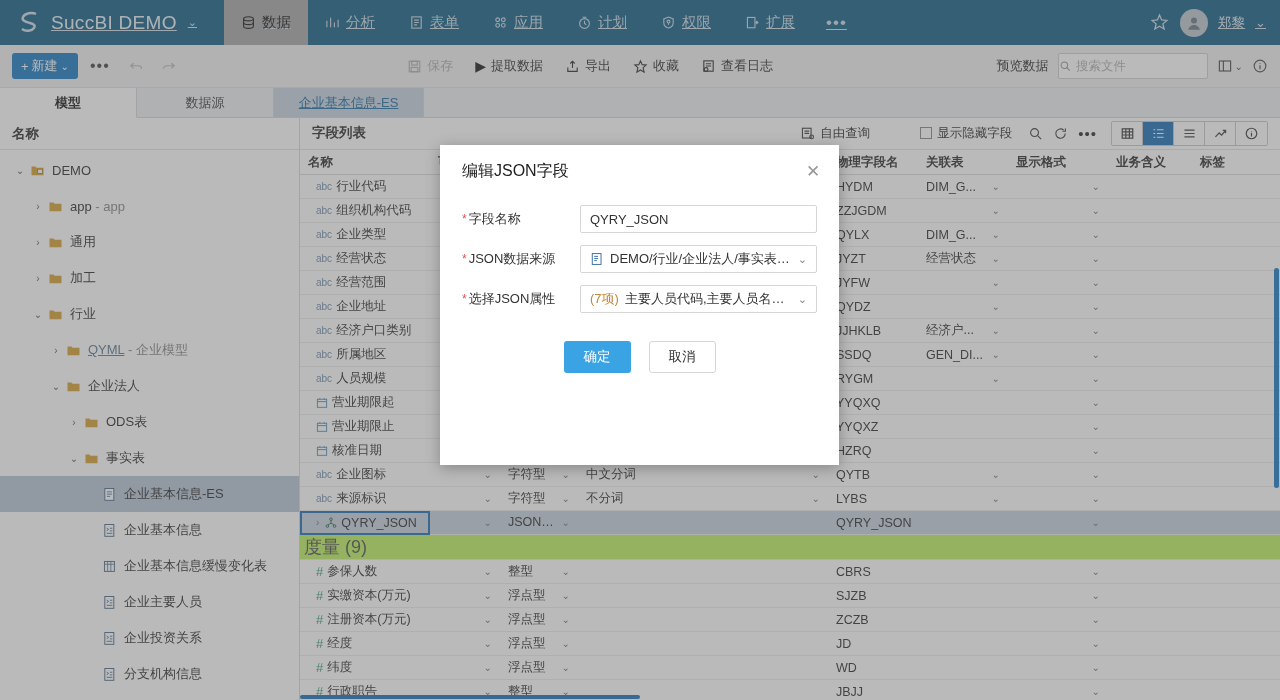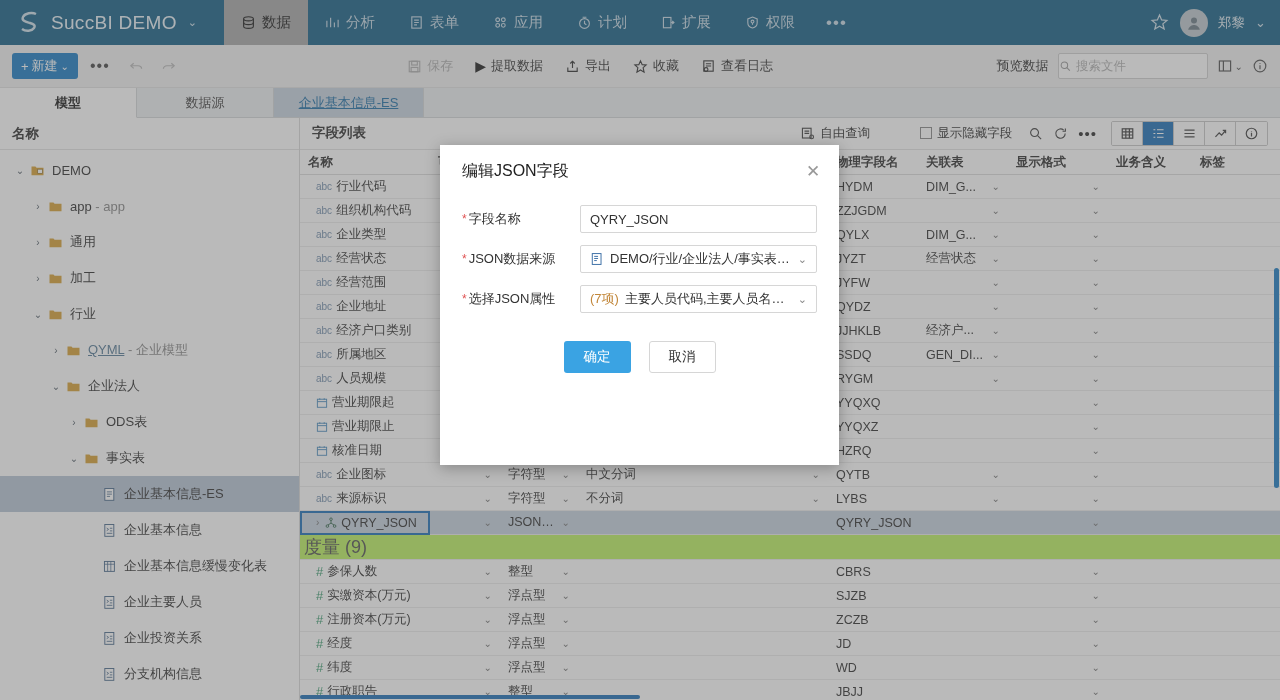--- a/index.html
+++ b/index.html
@@ -7,21 +7,21 @@
   body{
     font-family:"Liberation Sans","DejaVu Sans",sans-serif;
     font-size:13px; color:#333; background:#fff;
     -webkit-font-smoothing:antialiased;
   }
   
   #page{ position:absolute; inset:0; }
   #dim{ position:absolute; inset:0; background:rgba(90,90,90,0.42); z-index:50; pointer-events:none; }
 
   
-  .topnav{ height:45px; background:#1a6389; display:flex; align-items:stretch; color:#cfe0ea; }
+  .topnav{ height:45px; background:#1a6389; display:flex; align-items:stretch; color:#cfe0ea;text-decoration:underline; }
   .brand{ display:flex; align-items:center; gap:9px; padding:0 16px 0 14px; min-width:224px; }
   .brand .logo{ width:28px; height:28px; flex:none; }
   .brand .btxt{ font-size:19px; color:#eaf2f7; letter-spacing:.3px; }
   .brand .chev{ font-size:11px; color:#cfe0ea; margin-left:2px;}
   .navitem{ display:flex; align-items:center; gap:6px; padding:0 17px; font-size:14.5px; color:#c8dae6; cursor:pointer; white-space:nowrap;}
   .navitem.active{ background:#a9a9a9; color:#1f1f1f; }
   .navitem.active .ico svg{ stroke:#1f1f1f; }
   .navitem .ico{ display:flex; align-items:center; }
   .navitem .ico svg{ width:15px; height:15px; stroke:#c8dae6; fill:none; stroke-width:1.2; }
   .navspacer{ flex:1 1 auto; }
@@ -186,35 +186,35 @@
           <svg viewBox="0 0 16 16">
             <circle cx="8" cy="9" r="5.2"></circle>
             <path d="M8 6.2V9l2 1.4M6 2.4h4"></path>
           </svg>
         </span>
       <span>计划</span>
     </div>
     <div class="navitem">
       <span class="ico">
           <svg viewBox="0 0 16 16">
-            <rect x="2.6" y="2.6" width="8" height="11"></rect>
-            <path d="M10.6 8h3.2M12 6.4L13.8 8 12 9.6"></path>
-          </svg>
-        </span>
-      <span>扩展</span>
+            <path d="M8 2.2l5 2v4c0 3-2.3 5-5 5.6C5.3 13.2 3 11.2 3 8.2v-4z"></path>
+            <circle cx="8" cy="7" r="1.5"></circle>
+            <path d="M8 8.5v2"></path>
+          </svg>
+        </span>
+      <span>权限</span>
     </div>
     <div class="navitem">
       <span class="ico">
           <svg viewBox="0 0 16 16">
-            <path d="M8 2.2l5 2v4c0 3-2.3 5-5 5.6C5.3 13.2 3 11.2 3 8.2v-4z"></path>
-            <circle cx="8" cy="7" r="1.5"></circle>
-            <path d="M8 8.5v2"></path>
-          </svg>
-        </span>
-      <span>权限</span>
+            <rect x="2.6" y="2.6" width="8" height="11"></rect>
+            <path d="M10.6 8h3.2M12 6.4L13.8 8 12 9.6"></path>
+          </svg>
+        </span>
+      <span>扩展</span>
     </div>
     <div class="dots">•••</div>
 
     <div class="navspacer"></div>
 
     <div class="navright">
       <span class="star">
         <svg viewBox="0 0 18 18" width="19" height="19">
             <path d="M9 2l2 4.6 5 .4-3.8 3.3 1.2 4.9L9 12.6 4.6 15.2l1.2-4.9L2 7l5-.4z" fill="none" stroke="#cfe0ea" stroke-width="1.2"></path>
           </svg>

